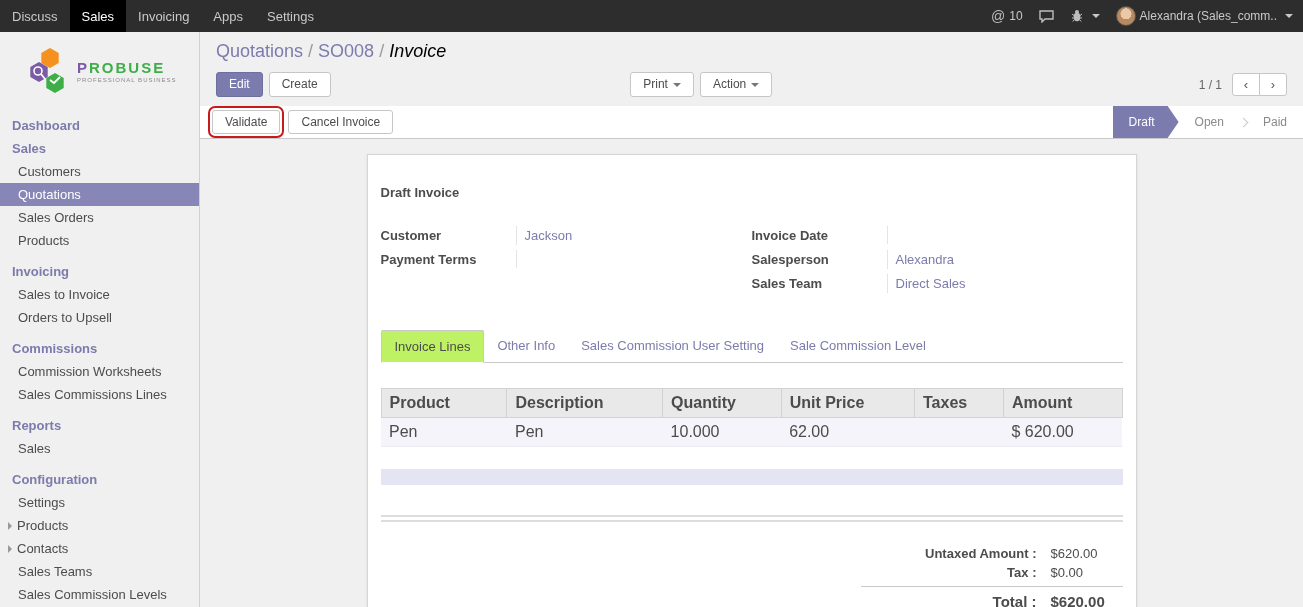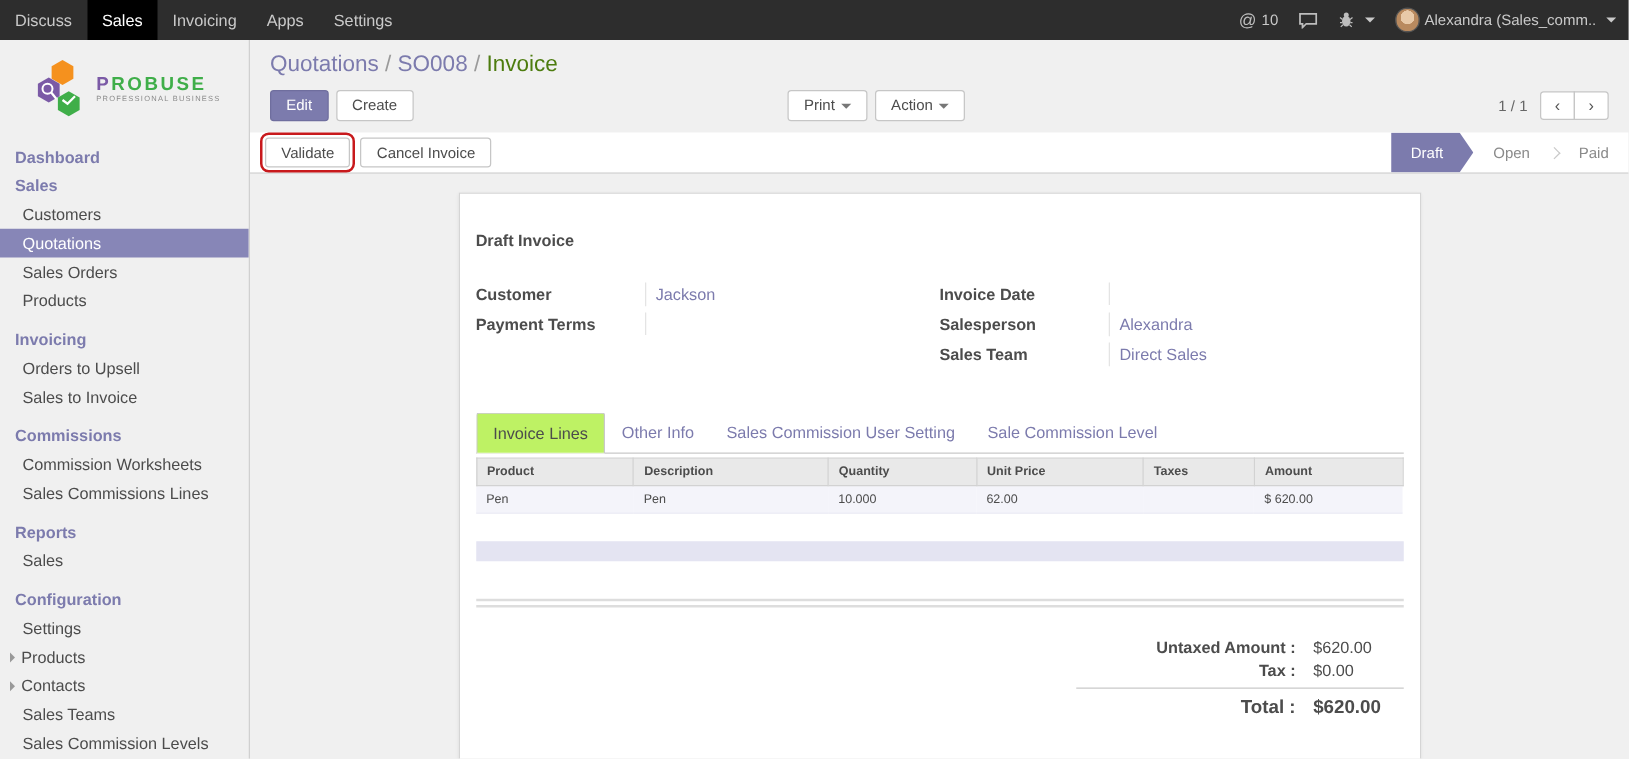--- a/index.html
+++ b/index.html
@@ -39,21 +39,21 @@
   .side-item { padding:4px 12px 4px 18px; cursor:pointer; display:flex; align-items:center; }
   .side-item.active { background:#8786b7; color:#fff; }
   .side-section { margin-bottom:8px; }
   .expander { width:0; height:0; border-left:4px solid #999; border-top:4px solid transparent; border-bottom:4px solid transparent; margin-right:5px; margin-left:-10px; }
 
   
   .control-panel { background:#f0f0f0; padding:9px 16px 8px 16px; }
   .breadcrumb { font-size:18px; }
   .breadcrumb .bc-link { color:var(--accent); cursor:pointer; }
   .breadcrumb .bc-sep { color:#9a9a9a; margin:0 5px; }
-  .breadcrumb .bc-current { color:#4d7c0f; }
+  .breadcrumb .bc-current { color:#000000;font-style:italic; }
   .button-row { position:relative; display:flex; align-items:center; margin-top:9px; height:27px; }
   .btn { font-family:inherit; font-size:12px; padding:4px 12px; border:1px solid #c6c6c6; background:#fff; color:#4c4c4c; border-radius:3px; cursor:pointer; line-height:1.2; }
   .btn-primary { background:var(--accent); border-color:#6f6e9e; color:#fff; }
   .left-buttons { display:flex; gap:6px; }
   .center-buttons { position:absolute; left:44%; transform:translateX(-50%); display:flex; gap:6px;padding-left:28px; }
   .btn .drop-caret { width:0; height:0; border-left:4px solid transparent; border-right:4px solid transparent; border-top:4px solid #777; display:inline-block; margin-left:5px; vertical-align:middle; }
   .pager { margin-left:auto; display:flex; align-items:center; gap:10px; }
   .pager-text { font-size:12px; color:#666; }
   .pager-buttons { display:flex; }
   .pager-btn { width:28px; padding:3px 0; text-align:center; border:1px solid #c6c6c6; background:#fff; color:#555; cursor:pointer; font-size:13px; line-height:1.2; }
@@ -80,21 +80,21 @@
   .field-row { display:flex; min-height:24px; align-items:flex-start; }
   .field-label { width:135px; font-weight:bold; flex:none; padding-top:2px; }
   .field-value { flex:1; border-left:1px solid #e4e4e4; padding:2px 0 2px 8px; color:var(--accent); cursor:pointer; min-height:18px; }
 
   
   .tabs { display:flex; border-bottom:1px solid #c9c9c9; margin-top:32px; }
   .tab { padding:8px 13px; color:var(--accent); cursor:pointer; margin-bottom:-1px; }
   .tab.active { background:#bef264; border:1px solid #c9c9c9; border-bottom:1px solid #fff; color:#4c4c4c; border-radius:2px 2px 0 0; cursor:default; }
 
   
-  .lines-table { width:100%; border-collapse:collapse; margin-top:3px; font-size:10px; }
+  .lines-table { width:100%; border-collapse:collapse; margin-top:25px; font-size:16px; }
   .lines-table th { background:#e9e9e9; border:1px solid #d2d2d2; padding:5px 8px; text-align:left; font-weight:bold; color:#4c4c4c; }
   .lines-table td { padding:5px 8px; border-bottom:1px solid #ececf5; color:#4c4c4c; }
   .lines-table tr.data-row { background:#f4f4fa; cursor:pointer; }
   .num { text-align:left; }
   .col-product{width:17%;} .col-desc{width:21%;} .col-qty{width:16%;} .col-price{width:18%;} .col-taxes{width:12%;} .col-amount{width:16%;}
   .empty-line-row { height:16px; background:#e4e4f2; margin-top:22px; cursor:pointer; }
   .list-footer-sep { margin-top:30px; height:7px; border-top:2px solid #ddd; border-bottom:2px solid #ddd; }
 
   
   .totals { width:262px; margin-left:auto; margin-top:22px; font-size:13px; }
@@ -168,22 +168,22 @@
       <div class="side-section">
         <div class="side-heading">Sales</div>
         <div class="side-item">Customers</div>
         <div class="side-item active">Quotations</div>
         <div class="side-item">Sales Orders</div>
         <div class="side-item">Products</div>
       </div>
 
       <div class="side-section">
         <div class="side-heading">Invoicing</div>
+        <div class="side-item">Sales to Invoice</div>
         <div class="side-item">Orders to Upsell</div>
-        <div class="side-item">Sales to Invoice</div>
       </div>
 
       <div class="side-section">
         <div class="side-heading">Commissions</div>
         <div class="side-item">Commission Worksheets</div>
         <div class="side-item">Sales Commissions Lines</div>
       </div>
 
       <div class="side-section">
         <div class="side-heading">Reports</div>

